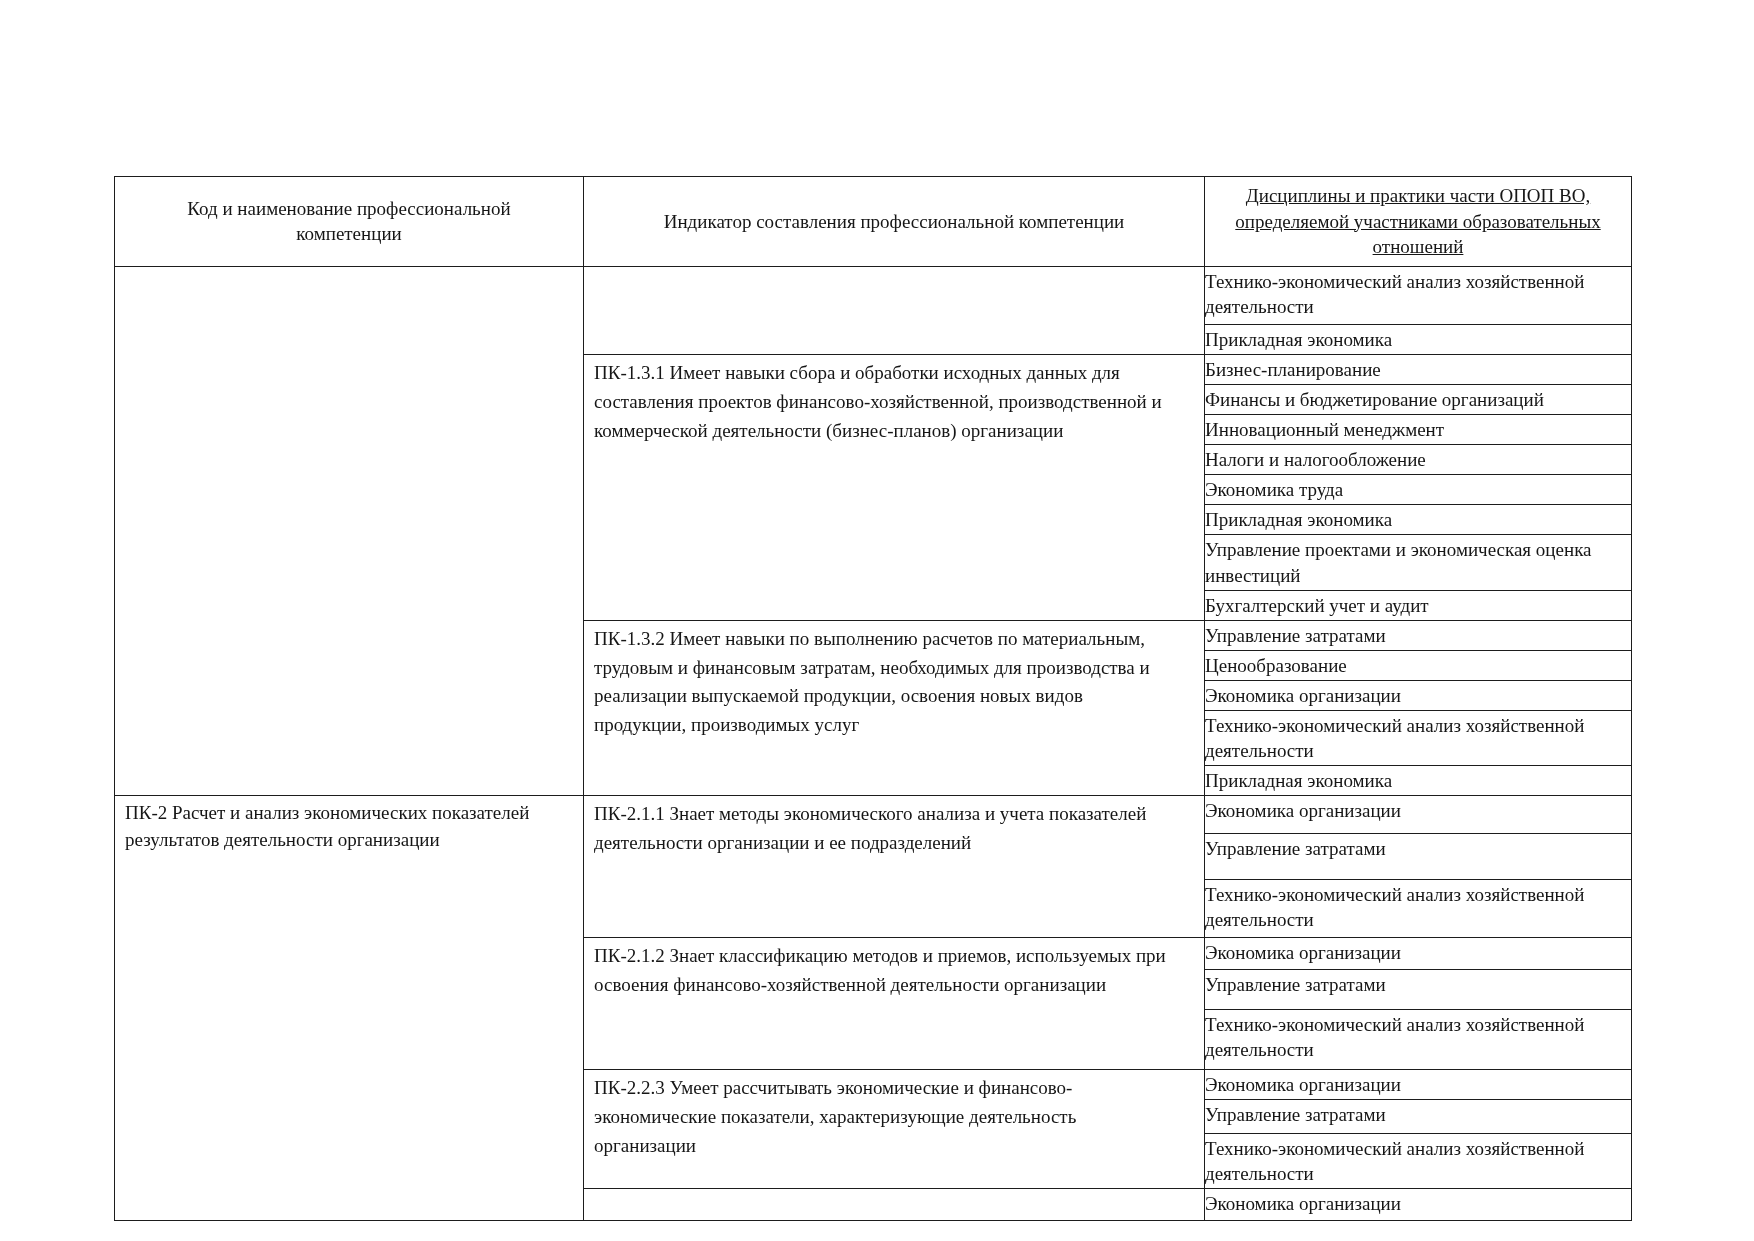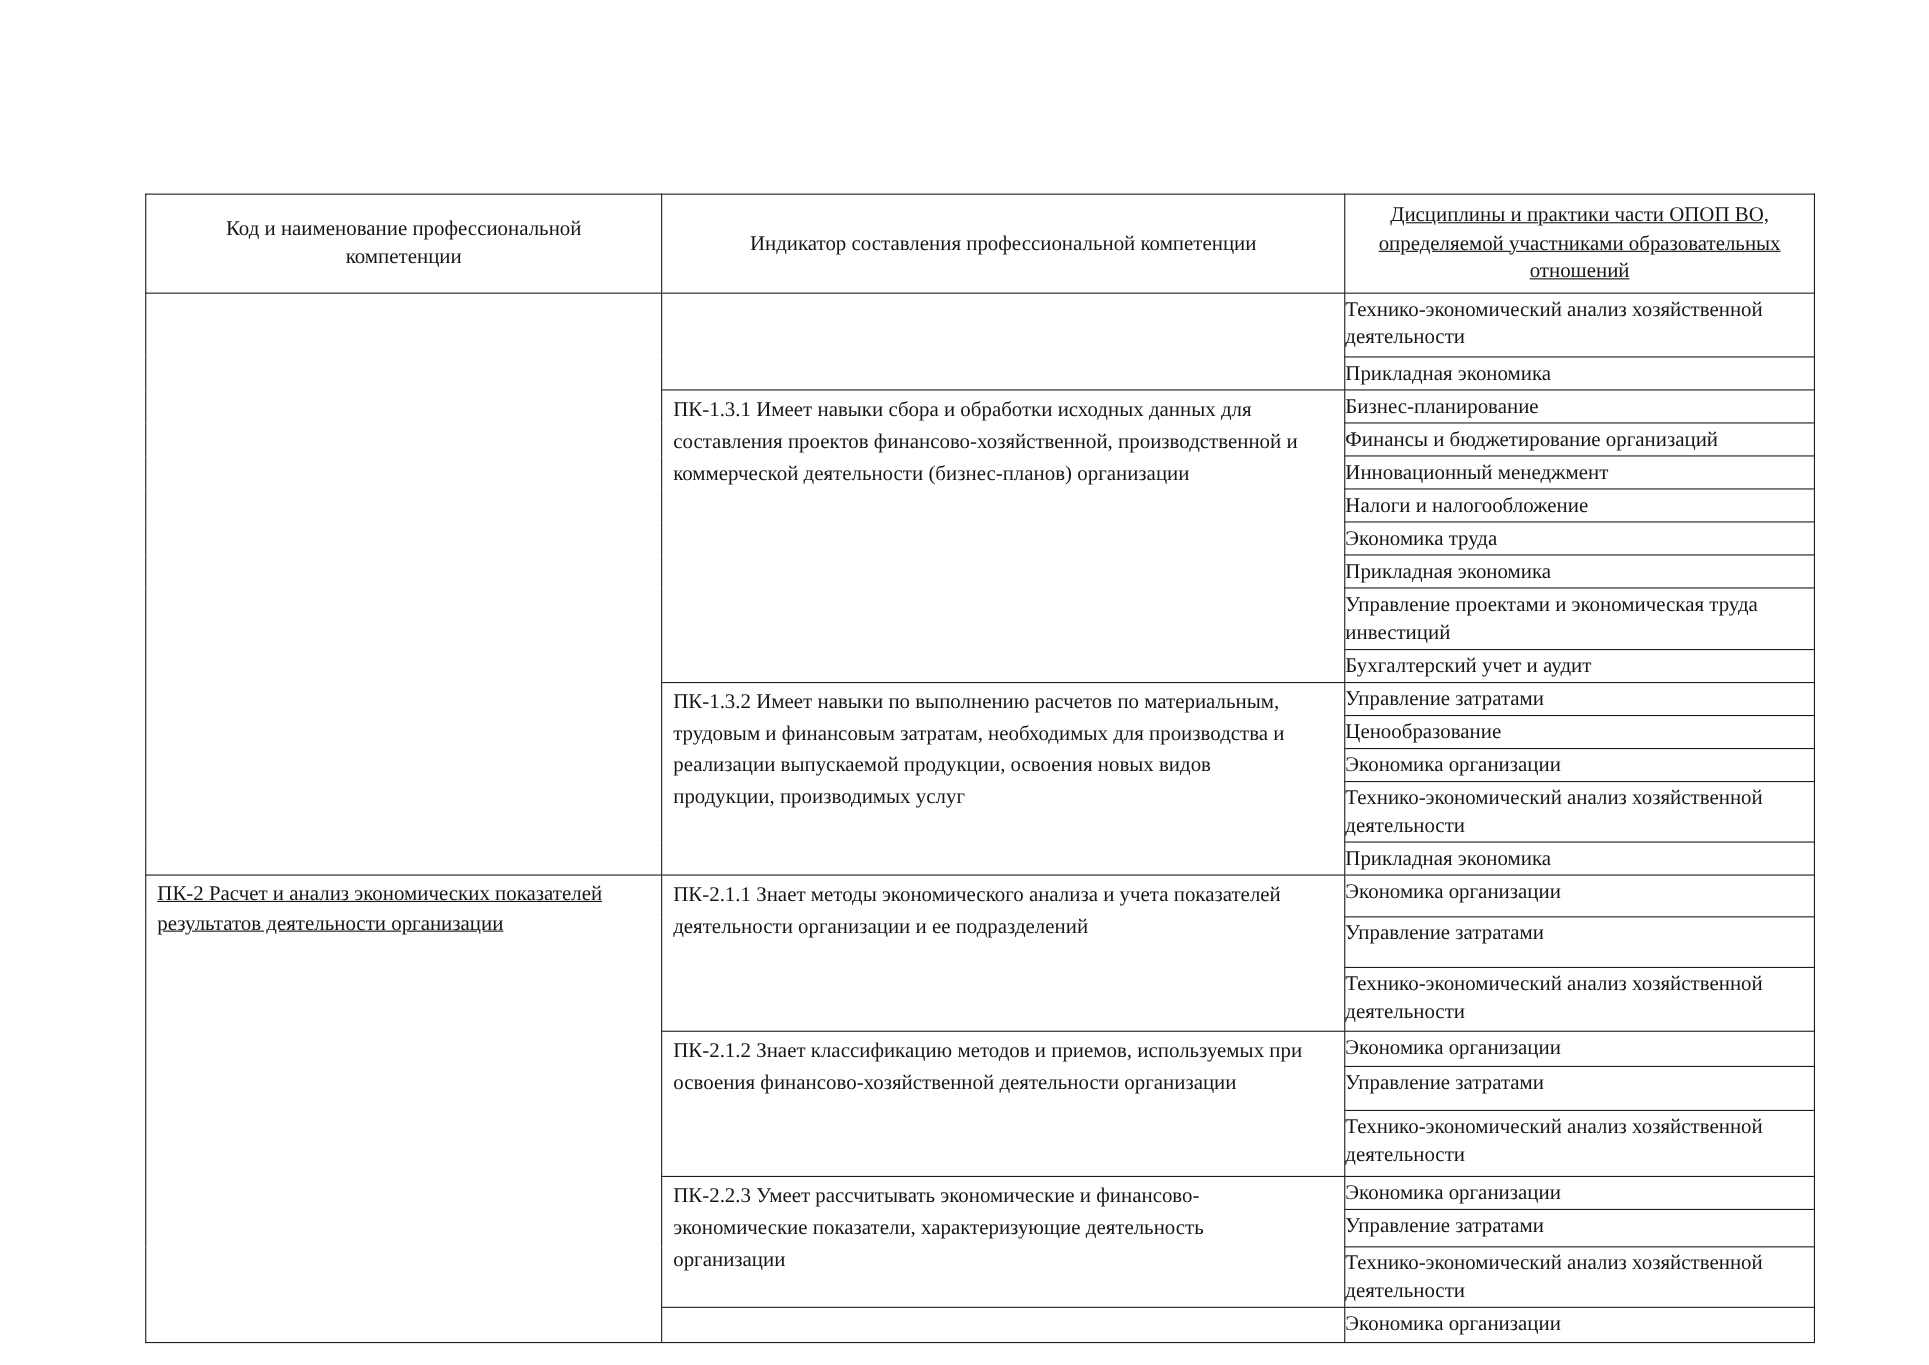--- a/index.html
+++ b/index.html
@@ -12,21 +12,21 @@
     position: relative;
     width: 1754px;
     height: 1241px;
     background: #ffffff;
     color: #161616;
     font-family: "Liberation Serif", "DejaVu Serif", serif;
     overflow: hidden;
   }
   table.comp-table {
     position: absolute;
-    left: 132px;
+    left: 114px;
     top: 176px;
     width: 1517px;
     border-collapse: collapse;
     table-layout: fixed;
     font-size: 19px;
     color: #161616;
   }
   .comp-table th,
   .comp-table td {
     border: 1px solid #1d1d1d;
@@ -39,21 +39,20 @@
     vertical-align: middle;
     line-height: 1.35;
     padding: 6px 10px;
     font-size: 19px;
   }
   .comp-table th.h-comp { padding: 6px 40px; }
   .comp-table th.h-disc { padding: 6px 10px; text-decoration: underline; }
   td.comp {
     padding: 4px 12px 4px 10px;
     line-height: 1.4;
-    text-decoration: underline;
   }
   td.ind {
     padding: 4px 30px 4px 10px;
     line-height: 1.52;
     margin-top: 32px;
   }
   td.disc {
     padding: 2px 26px 2px 0;
     line-height: 1.32;
   }
@@ -97,21 +96,21 @@
       <tr style="height:28px">
         <td class="disc">Налоги и налогообложение</td>
       </tr>
       <tr style="height:27px">
         <td class="disc">Экономика труда</td>
       </tr>
       <tr style="height:28px">
         <td class="disc">Прикладная экономика</td>
       </tr>
       <tr style="height:50px">
-        <td class="disc">Управление проектами и экономическая труда инвестиций</td>
+        <td class="disc">Управление проектами и экономическая оценка инвестиций</td>
       </tr>
       <tr style="height:25px">
         <td class="disc">Бухгалтерский учет и аудит</td>
       </tr>
 
       <tr style="height:25px">
         <td class="ind" rowspan="5">ПК-1.3.2 Имеет навыки по выполнению расчетов по материальным, трудовым и финансовым затратам, необходимых для производства и реализации выпускаемой продукции, освоения новых видов продукции, производимых услуг</td>
         <td class="disc">Управление затратами</td>
       </tr>
       <tr style="height:23px">

